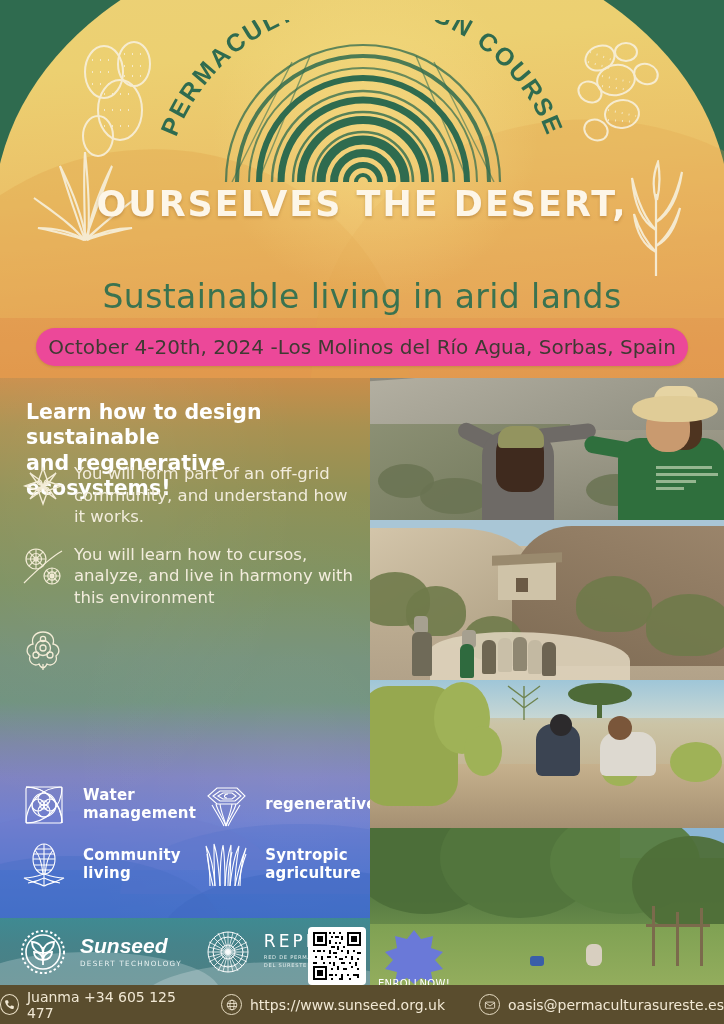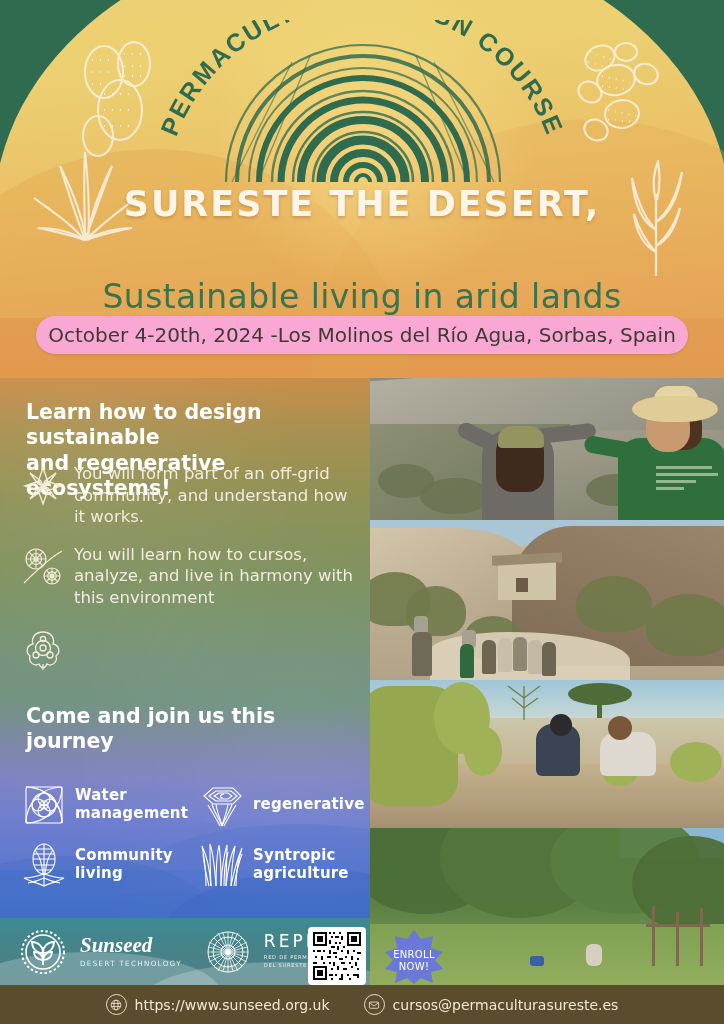--- a/index.html
+++ b/index.html
@@ -84,22 +84,22 @@
   .title-sub {
     position:absolute; left:0; top:277px; width:724px;
     text-align:center;
     font-family:"DejaVu Sans", sans-serif;
     font-weight:400;
     font-size:33px;
     letter-spacing:0.4px;
     color:#3a7350;
   }
   .date-banner {
-    position:absolute; left:36px; top:316px; width:652px; height:38px;
-    background:#f9a8d4;
+    position:absolute; left:36px; top:328px; width:652px; height:38px;
+    background:#ec4899;
     border-radius:19px;
     display:flex; align-items:center; justify-content:center;
     color:#3f3a33;
     font-size:20px;
     font-family:"DejaVu Sans", sans-serif;
     box-shadow:0 1px 3px rgba(0,0,0,0.12);
   }
 
   
   .deco { position:absolute; stroke:#f7efd9; fill:none; opacity:0.92; }
@@ -162,21 +162,21 @@
     font-family:"DejaVu Sans", sans-serif;
     font-weight:700;
     font-size:20.5px;
     line-height:1.24;
     color:#ffffff;
   }
   .feature-grid {
     position:absolute; left:22px; top:404px; width:348px;
     display:grid; grid-template-columns:1fr 1fr; gap:14px 8px;
   }
-  .feature { display:flex; align-items:center; gap:9px; }
+  .feature { display:flex; align-items:center; gap:17px; }
   .feature .fic { flex:0 0 44px; width:44px; height:46px; }
   .feature .ftxt {
     font-family:"DejaVu Sans", sans-serif;
     font-weight:700;
     font-size:15px;
     line-height:1.18;
     color:#ffffff;
     letter-spacing:0.2px;
   }
 
@@ -247,21 +247,21 @@
   .logobar {
     position:absolute; left:0; top:918px; width:370px; height:67px;
     background:linear-gradient(180deg,#3f8a92 0%,#46838a 40%,#4d7f83 100%);
     overflow:hidden;
   }
   .logobar .lwave { position:absolute; border-radius:50% 50% 0 0 / 100% 100% 0 0; opacity:0.22; background:#ffffff; }
   .logo-row { position:absolute; inset:0; display:flex; align-items:center; padding-left:20px; gap:14px; }
   .sunseed-mark { width:46px; height:46px; }
   .sunseed-txt { display:flex; flex-direction:column; justify-content:center; }
   .sunseed-name {
-    font-family:Liberation Serif, serif; font-style:italic; font-weight:700;
+    font-family:Liberation Sans, sans-serif; font-style:italic; font-weight:700;
     font-size:21px; color:#ffffff; line-height:1;
   }
   .sunseed-tag {
     font-family:"DejaVu Sans", sans-serif; font-size:7.2px; letter-spacing:1.3px;
     color:#eaf3f2; margin-top:3px;
   }
   .repesei-mark { width:44px; height:44px; margin-left:10px; }
   .repesei-txt { display:flex; flex-direction:column; }
   .repesei-name {
     font-family:"DejaVu Sans", sans-serif; font-weight:400; font-size:17px;
@@ -275,21 +275,21 @@
     position:absolute; left:308px; top:927px; width:58px; height:58px;
     background:#ffffff; border-radius:4px; padding:3px;
   }
   .qr svg { display:block; }
 
   .enroll {
     position:absolute; left:381px; top:928px; width:66px; height:58px;
   }
   .enroll-label {
     position:absolute; left:0; top:4px; width:66px; height:58px;
-    display:flex; flex-direction:column; align-items:center; justify-content:center;
+    display:flex; flex-direction:row; align-items:flex-end; justify-content:center;
     font-family:"DejaVu Sans", sans-serif; font-size:10px; line-height:1.25;
     color:#ffffff; text-align:center; letter-spacing:0.3px;
   }
 
   
   .contact {
     position:absolute; left:0; top:985px; width:724px; height:39px;
     background:#5a4d2e;
     display:flex; align-items:center; justify-content:center; gap:34px;
   }
@@ -387,21 +387,21 @@
     <svg class="deco" style="left:612px; top:160px; width:86px; height:118px;" viewBox="0 0 86 118" stroke-width="2.2">
       <path d="M44 116 C44 90 44 64 44 34"></path>
       <path d="M44 70 C30 62 22 44 20 18 C26 44 34 60 44 70"></path>
       <path d="M44 62 C58 54 66 38 70 12 C64 38 56 52 44 62"></path>
       <path d="M44 92 C32 86 24 72 22 54 C28 72 36 84 44 92"></path>
       <path d="M44 86 C56 80 64 66 68 48 C62 66 54 78 44 86"></path>
       <path d="M44 40 C40 26 42 12 46 2 C48 14 48 28 45 40"></path>
     </svg>
 
     <div class="title-main">
-      <div>SURESTE THE DESERT,</div>
+      <div>OURSELVES THE DESERT,</div>
     </div>
     <div class="title-sub">Sustainable living in arid lands</div>
     <div class="date-banner">October 4-20th, 2024 -Los Molinos del Río Agua, Sorbas, Spain</div>
   </div>
 
   <div class="left-panel">
     <div class="left-tex"></div>
     <div class="wave wv1"></div>
     <div class="wave wv2"></div>
     <div class="wave wv3"></div>
@@ -455,21 +455,20 @@
             <circle cx="21" cy="22" r="3"></circle>
             <circle cx="14" cy="29" r="3"></circle>
             <circle cx="28" cy="29" r="3"></circle>
             <circle cx="21" cy="13" r="2.6"></circle>
             <path d="M21 38 L21 44"></path>
           </svg>
         </div>
       </div>
 
       <div class="join">
-        <div>Come and join us this journey</div>
       </div>
 
       <div class="feature-grid">
 
         <div class="feature">
           <svg class="fic" viewBox="0 0 44 46" fill="none" stroke="#ffffff" stroke-width="1.1">
             <rect x="4" y="5" width="36" height="36" rx="2"></rect>
             <path d="M4 5 C24 5 40 21 40 41 M40 5 C40 25 24 41 4 41"></path>
             <path d="M4 41 C4 21 20 5 40 5 M4 5 C24 5 40 21 40 41"></path>
             <circle cx="22" cy="23" r="12"></circle>
@@ -754,36 +753,44 @@
       <path d="M33 2 L40 11 L52 8 L50 20 L62 24 L54 32 L62 41 L50 44 L52 55 L40 50 L33 56 L26 50 L14 55 L16 44 L4 41 L12 32 L4 24 L16 20 L14 8 L26 11 Z" fill="#6a79d8"></path>
     </svg>
     <div class="enroll-label">
       <span>ENROLL</span>
       <span>NOW!</span>
     </div>
   </div>
 
   <div class="contact">
 
+    <div class="citem">
+      <span class="cring">
+        <svg viewBox="0 0 14 14" width="11" height="11" fill="#f1e8d4">
+          <path d="M3 1.5 C2 1.5 1.2 2.4 1.4 3.4 C2.2 7.8 6.2 11.8 10.6 12.6 C11.6 12.8 12.5 12 12.5 11 L12.5 9.6 C12.5 9.1 12.1 8.7 11.6 8.6 L9.6 8.2 C9.2 8.1 8.8 8.3 8.6 8.6 L8 9.6 C6.3 8.8 5.2 7.7 4.4 6 L5.4 5.4 C5.7 5.2 5.9 4.8 5.8 4.4 L5.4 2.4 C5.3 1.9 4.9 1.5 4.4 1.5 Z"></path>
+        </svg>
+      </span>
+      <span class="ctxt">Juanma +34 605 125 477</span>
+    </div>
 
     <div class="citem">
       <span class="cring">
         <svg viewBox="0 0 14 14" width="12" height="12" fill="none" stroke="#f1e8d4" stroke-width="1">
           <circle cx="7" cy="7" r="5.6"></circle>
           <ellipse cx="7" cy="7" rx="2.4" ry="5.6"></ellipse>
           <path d="M1.6 5.2 H12.4 M1.6 8.8 H12.4"></path>
         </svg>
       </span>
       <span class="ctxt">https://www.sunseed.org.uk</span>
     </div>
 
     <div class="citem">
       <span class="cring">
         <svg viewBox="0 0 14 14" width="12" height="12" fill="none" stroke="#f1e8d4" stroke-width="1">
           <rect x="1.6" y="3.6" width="10.8" height="7.2" rx="1"></rect>
           <path d="M1.6 4.2 L7 8.2 L12.4 4.2"></path>
         </svg>
       </span>
-      <span class="ctxt">cursos@permaculturasureste.es</span>
+      <span class="ctxt">oasis@permaculturasureste.es</span>
     </div>
   </div>
 
 </div>
 
 </body></html>

